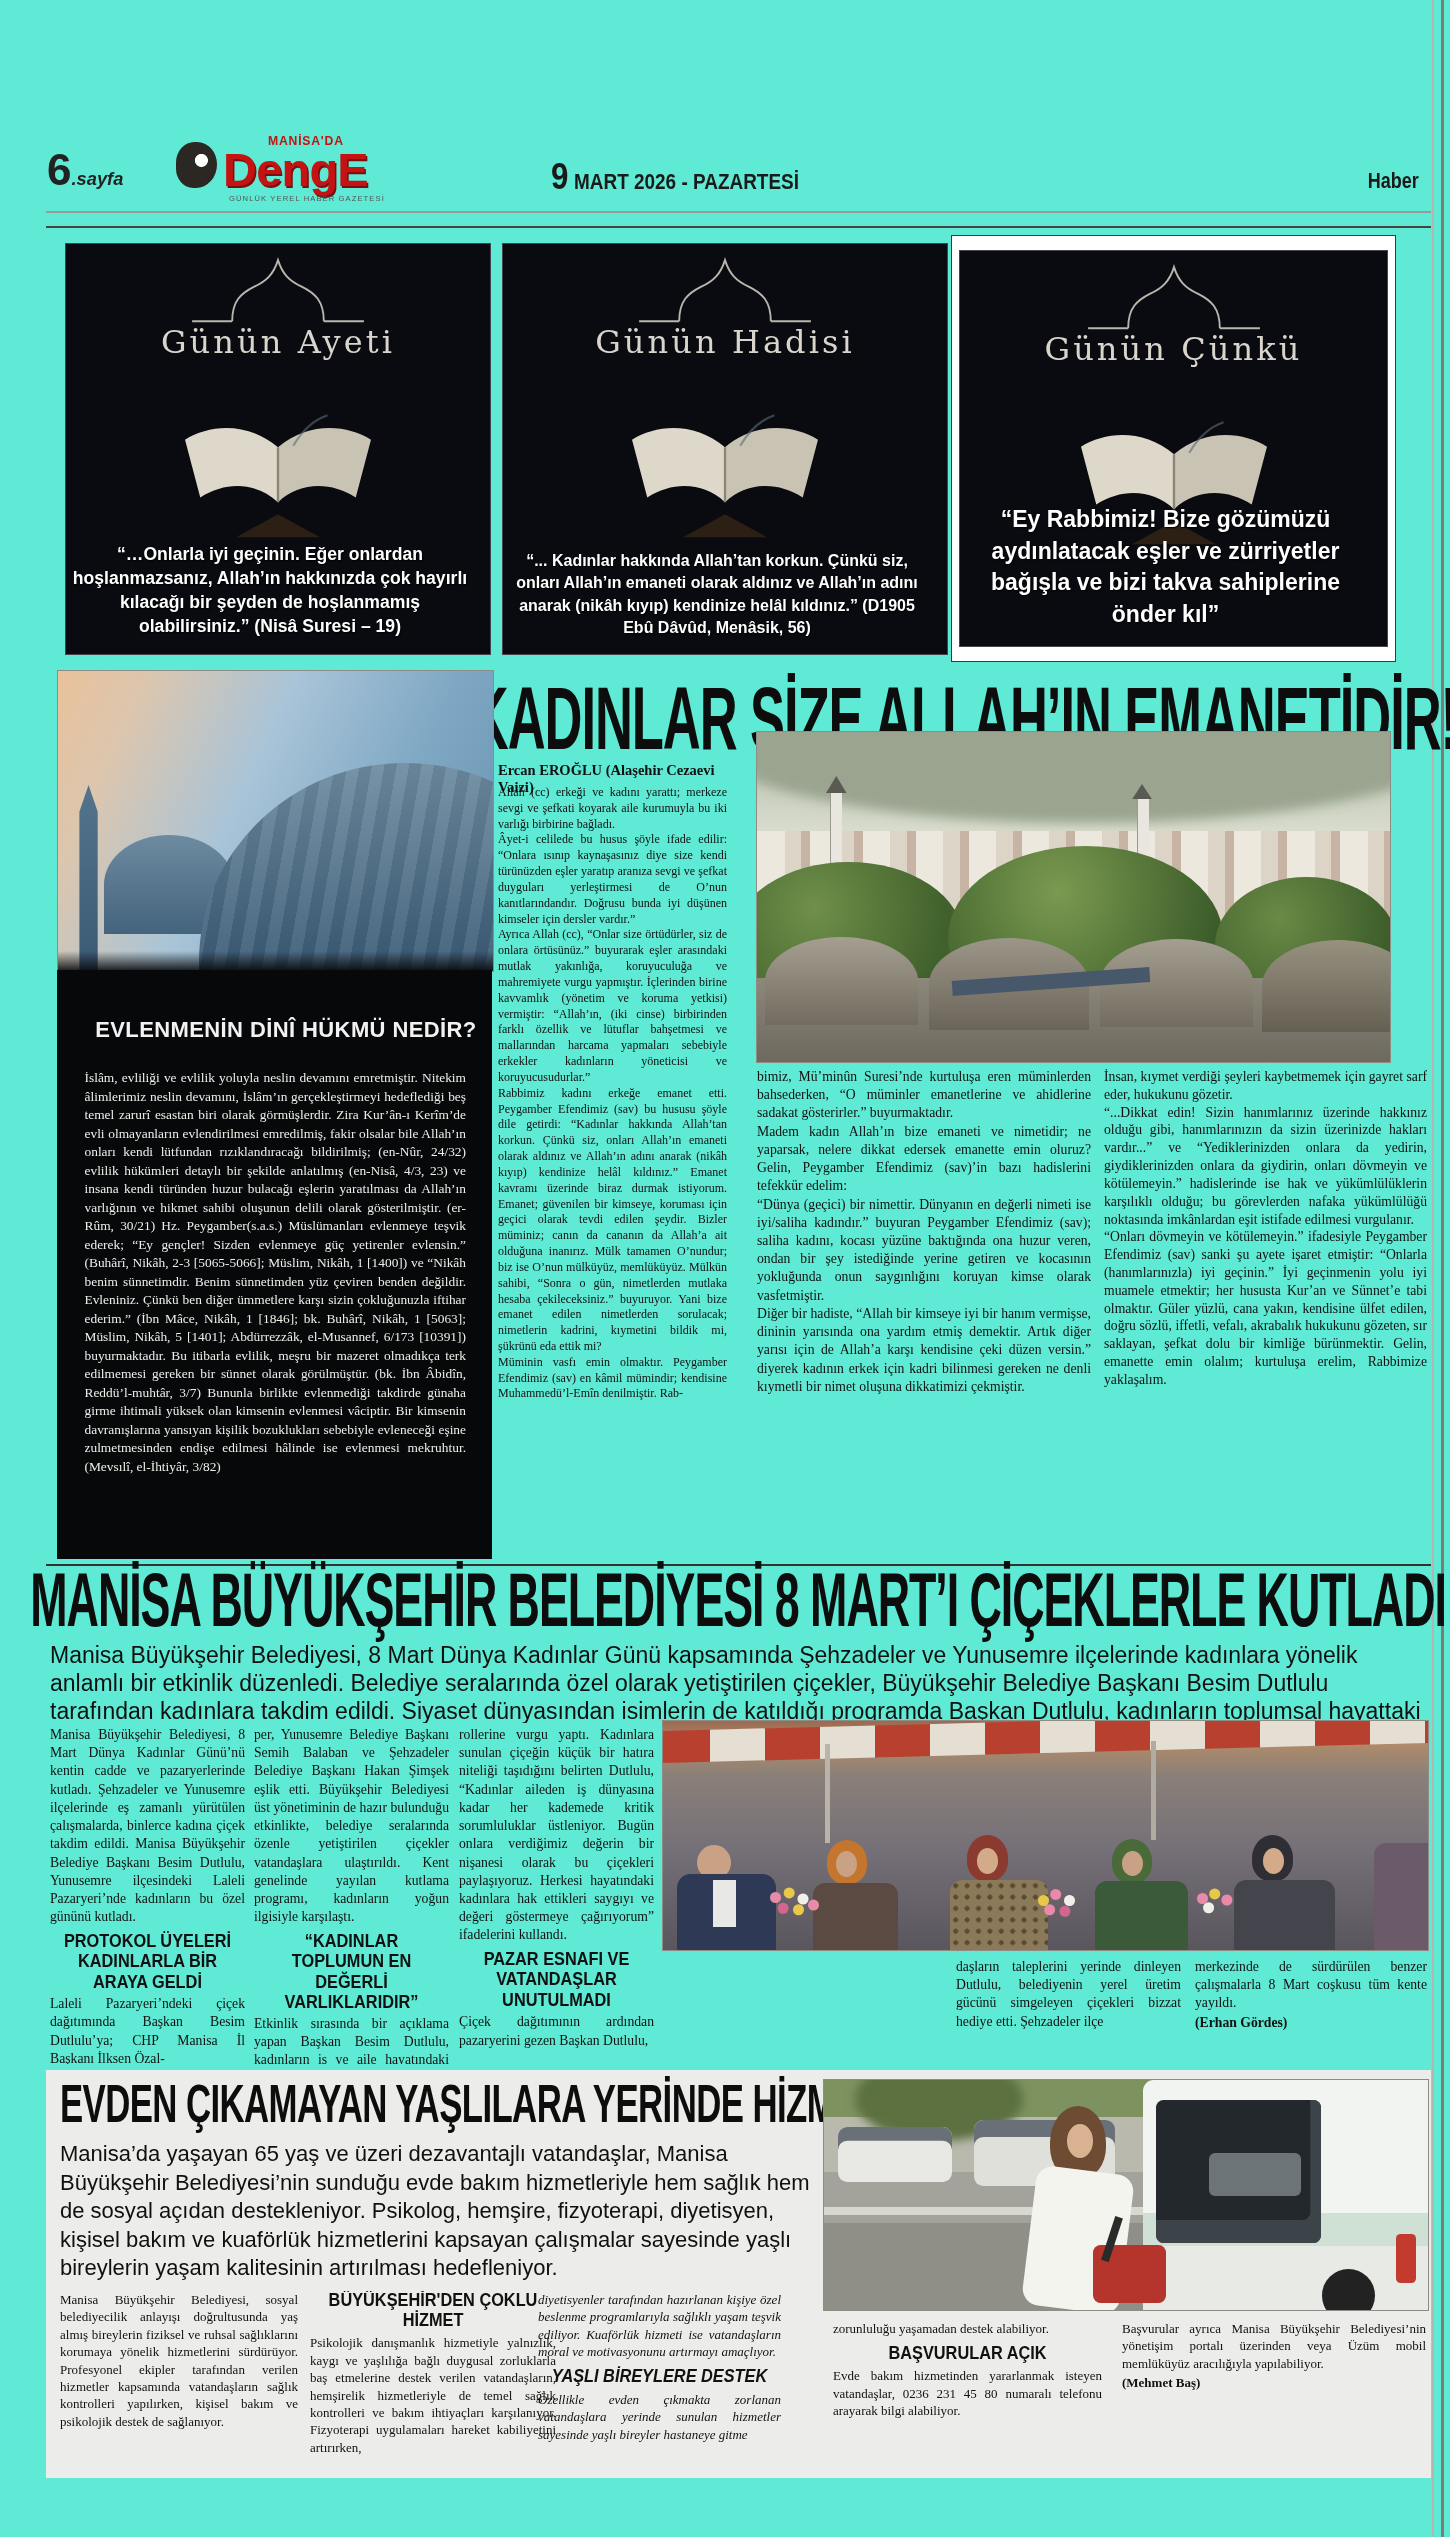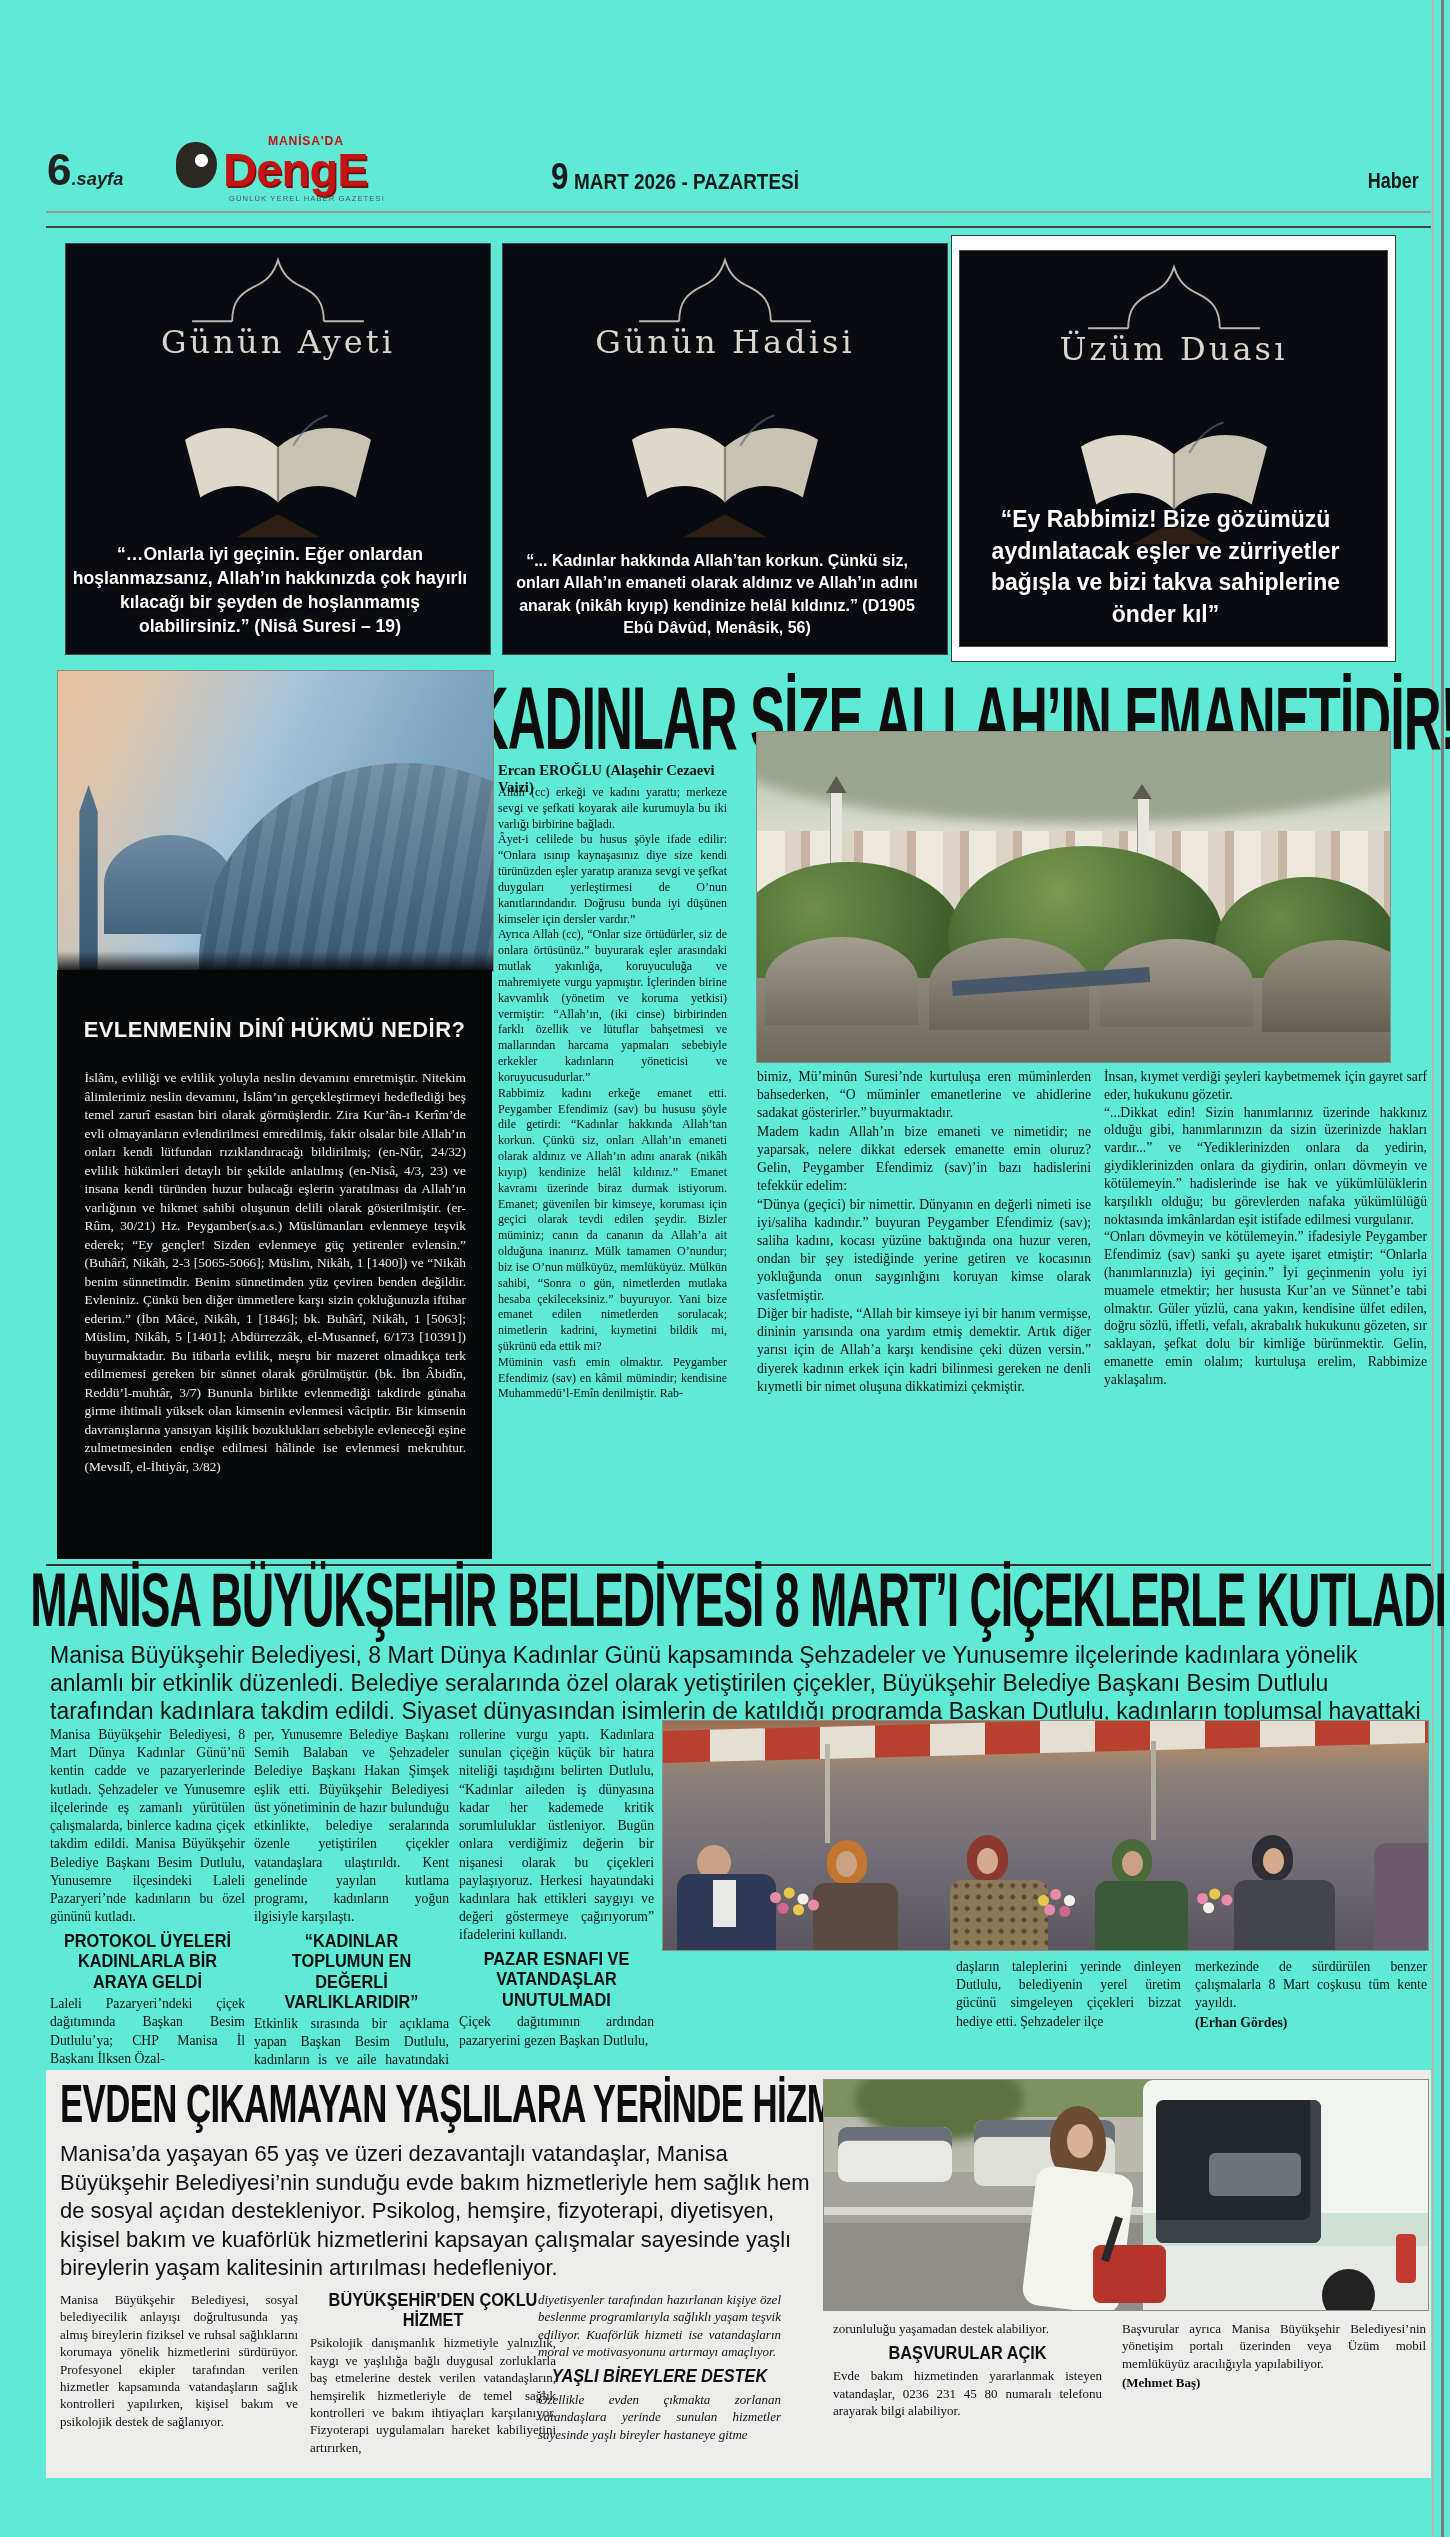--- a/index.html
+++ b/index.html
@@ -36,21 +36,21 @@
   .colflow{position:absolute;text-align:justify;overflow:hidden;}
   .serif18{font-size:13.7px;line-height:1.33;}
   .serif17{font-size:13px;line-height:1.34;}
   .byline{font-weight:bold;font-size:14.5px;}
   .subhead{font-family:"Liberation Sans",sans-serif;font-weight:bold;font-size:17px;line-height:1.14;
            text-align:center;margin:6.1px 0 4.6px 0;transform:scale(.96,1.05);}
   .lede{position:absolute;font-family:"Liberation Sans",sans-serif;color:#101010;text-align:left;overflow:hidden;}
   .p{margin:0 0 1.5px 0;}
   
   .sidebox{position:absolute;background:#07080a;overflow:hidden;}
-  .sidebox .t{position:absolute;top:47px;left:15.3px;right:15.3px;text-align:center;color:#f2f2f2;
+  .sidebox .t{position:absolute;top:47px;left:15.3px;right:15.3px;text-align:right;color:#f2f2f2;
               font-family:"Liberation Sans",sans-serif;font-weight:bold;font-size:22px;letter-spacing:0.4px;}
   .sidebox .b{position:absolute;top:99px;left:27.5px;right:26px;bottom:18.3px;color:#efefea;
               font-size:13.4px;line-height:1.38;text-align:justify;white-space:pre-line;overflow:hidden;}
   
   .photo{position:absolute;overflow:hidden;border:0.8px solid #8d8d86;background:#cfcfc8;}
   .shape{position:absolute;}
   .graypanel{position:absolute;background:#ececea;}
   .edge{position:absolute;top:0;bottom:0;}
 </style>
 </head>
@@ -108,21 +108,21 @@
       <path d="M170 60 C185 35 200 25 215 20" stroke="#5a6a78" stroke-width="3" fill="none" opacity=".6"></path>
     </svg>
     <div class="boxquote" style="font-size:16px;">“... Kadınlar hakkında Allah’tan korkun. Çünkü siz, onları Allah’ın emaneti olarak aldınız ve Allah’ın adını anarak (nikâh kıyıp) kendinize helâl kıldınız.” (D1905 Ebû Dâvûd, Menâsik, 56)</div>
   </div>
 
   <div class="boxframe" style="left:951px;width:443px;"></div>
   <div class="dailybox" style="left:959px;width:427px;top:250px;height:395px;">
     <svg class="arch" width="198" height="70" viewBox="0 0 300 110">
       <path d="M15 104 H78 M222 104 H285 M78 104 C78 72 92 60 112 50 C132 41 143 30 150 8 C157 30 168 41 188 50 C208 60 222 72 222 104" fill="none" stroke="#b9b6ae" stroke-width="3"></path>
     </svg>
-    <div class="boxtitle">Üzüm Duası</div>
+    <div class="boxtitle">Günün Çünkü</div>
     <svg class="bookart" width="229" height="141" viewBox="0 0 300 185">
       <path d="M150 150 L95 180 H205 Z" fill="#2c2015"></path>
       <path d="M150 62 C110 28 60 32 28 52 L48 128 C82 106 122 108 150 134 Z" fill="#ddd8ca"></path>
       <path d="M150 62 C190 28 240 32 272 52 L252 128 C218 106 178 108 150 134 Z" fill="#c9c3b4"></path>
       <path d="M150 62 L150 134" stroke="#8a8577" stroke-width="3"></path>
       <path d="M170 60 C185 35 200 25 215 20" stroke="#5a6a78" stroke-width="3" fill="none" opacity=".6"></path>
     </svg>
     <div class="boxquote" style="font-size:23px;">“Ey Rabbimiz! Bize gözümüzü aydınlatacak eşler ve zürriyetler bağışla ve bizi takva sahiplerine önder kıl”</div>
   </div>
 

